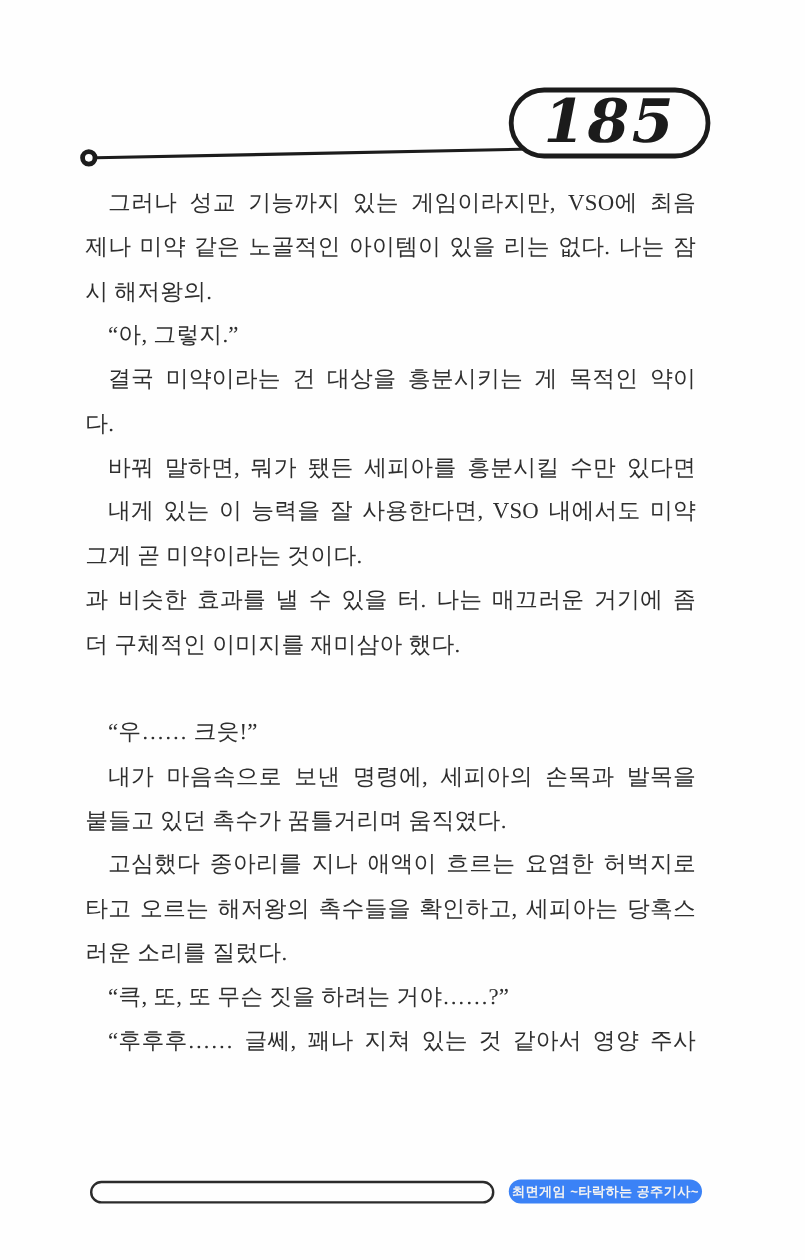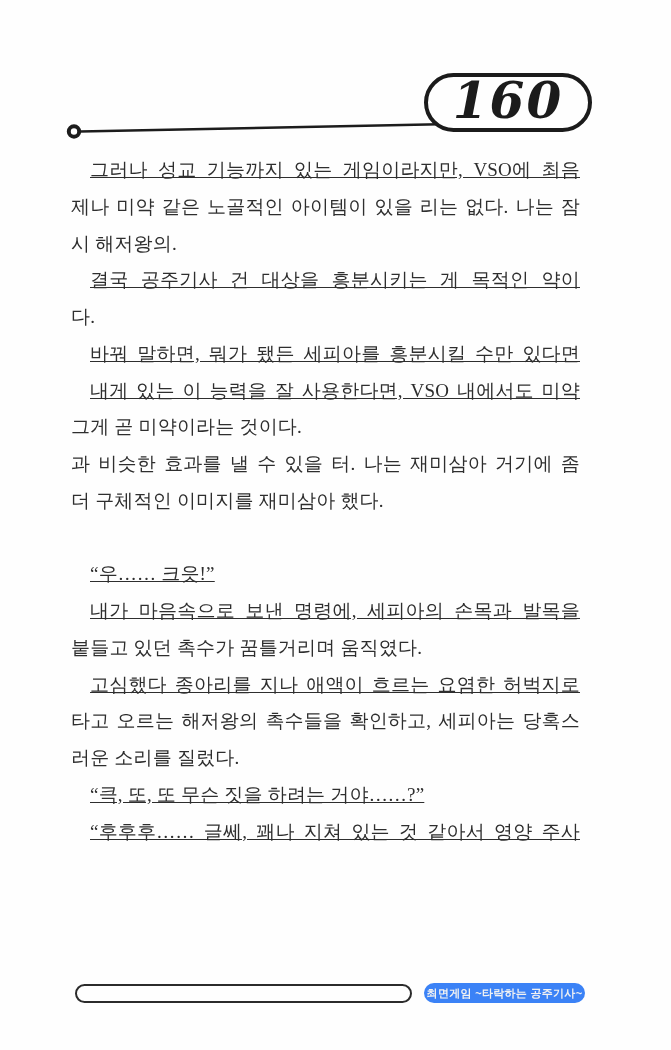--- a/index.html
+++ b/index.html
@@ -55,21 +55,21 @@
     height: 36.75px;
     line-height: 36.75px;
     white-space: nowrap;
     text-align: left;
   }
   .line.fill {
     white-space: normal;
     text-align: justify;
     text-align-last: justify;
   }
-  .line.indent { text-indent: 19px; text-decoration: underline; }
+  .line.indent { text-indent: 19px; }
   .line.blank { height: 36.75px; }
 
   
   .footer-rule-capsule {
     position: absolute; left: 75px; top: 984px;
     width: 337px; height: 19px;
     box-sizing: border-box;
     border: 2px solid #2b2b2b;
     border-radius: 10px;
     background: #fefefe;
@@ -91,33 +91,34 @@
 <body>
 
 <div class="page">
 
   <svg class="header-rule-svg" viewBox="0 0 671 160" xmlns="http://www.w3.org/2000/svg" aria-hidden="true">
     <line x1="80" y1="131.5" x2="452" y2="124" stroke="#1c1c1c" stroke-width="2.6"></line>
     <circle cx="74" cy="131.5" r="5.2" fill="#fefefe" stroke="#1c1c1c" stroke-width="4"></circle>
   </svg>
 
   <div class="page-number-capsule">
-    <span class="page-number-text">160</span>
+    <span class="page-number-text">185</span>
   </div>
 
   <div class="body-text">
     <div class="line indent fill">그러나 성교 기능까지 있는 게임이라지만, VSO에 최음</div>
     <div class="line fill">제나 미약 같은 노골적인 아이템이 있을 리는 없다. 나는 잠</div>
     <div class="line">시 해저왕의.</div>
-    <div class="line indent fill">결국 공주기사 건 대상을 흥분시키는 게 목적인 약이</div>
+    <div class="line indent">“아, 그렇지.”</div>
+    <div class="line indent fill">결국 미약이라는 건 대상을 흥분시키는 게 목적인 약이</div>
     <div class="line">다.</div>
     <div class="line indent fill">바꿔 말하면, 뭐가 됐든 세피아를 흥분시킬 수만 있다면</div>
     <div class="line indent fill">내게 있는 이 능력을 잘 사용한다면, VSO 내에서도 미약</div>
     <div class="line">그게 곧 미약이라는 것이다.</div>
-    <div class="line fill">과 비슷한 효과를 낼 수 있을 터. 나는 재미삼아 거기에 좀</div>
+    <div class="line fill">과 비슷한 효과를 낼 수 있을 터. 나는 매끄러운 거기에 좀</div>
     <div class="line">더 구체적인 이미지를 재미삼아 했다.</div>
     <div class="line blank"></div>
     <div class="line indent">“우…… 크읏!”</div>
     <div class="line indent fill">내가 마음속으로 보낸 명령에, 세피아의 손목과 발목을</div>
     <div class="line">붙들고 있던 촉수가 꿈틀거리며 움직였다.</div>
     <div class="line indent fill">고심했다 종아리를 지나 애액이 흐르는 요염한 허벅지로</div>
     <div class="line fill">타고 오르는 해저왕의 촉수들을 확인하고, 세피아는 당혹스</div>
     <div class="line">러운 소리를 질렀다.</div>
     <div class="line indent">“큭, 또, 또 무슨 짓을 하려는 거야……?”</div>
     <div class="line indent fill">“후후후…… 글쎄, 꽤나 지쳐 있는 것 같아서 영양 주사</div>

